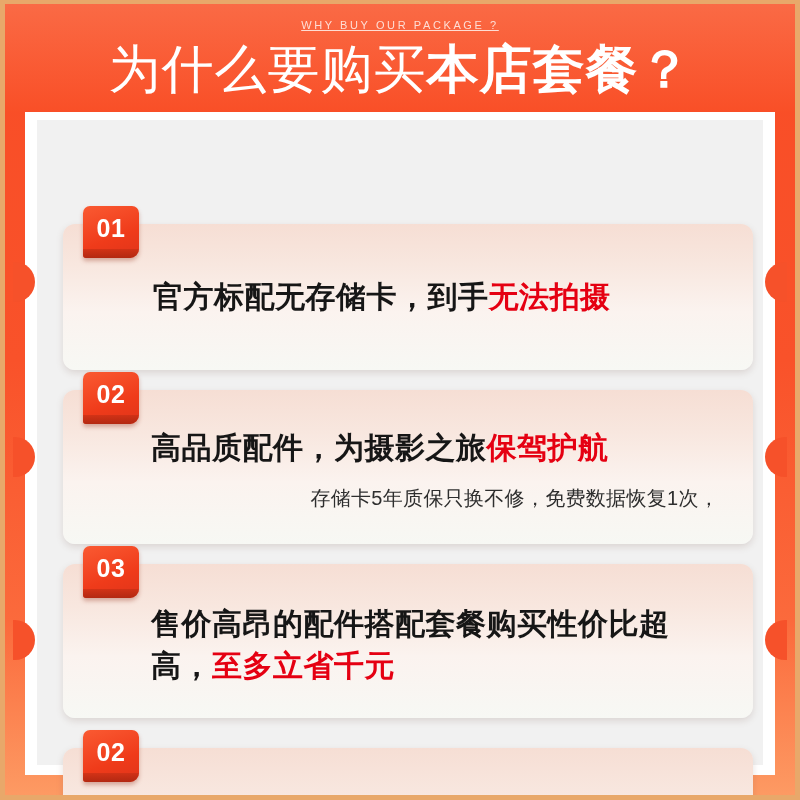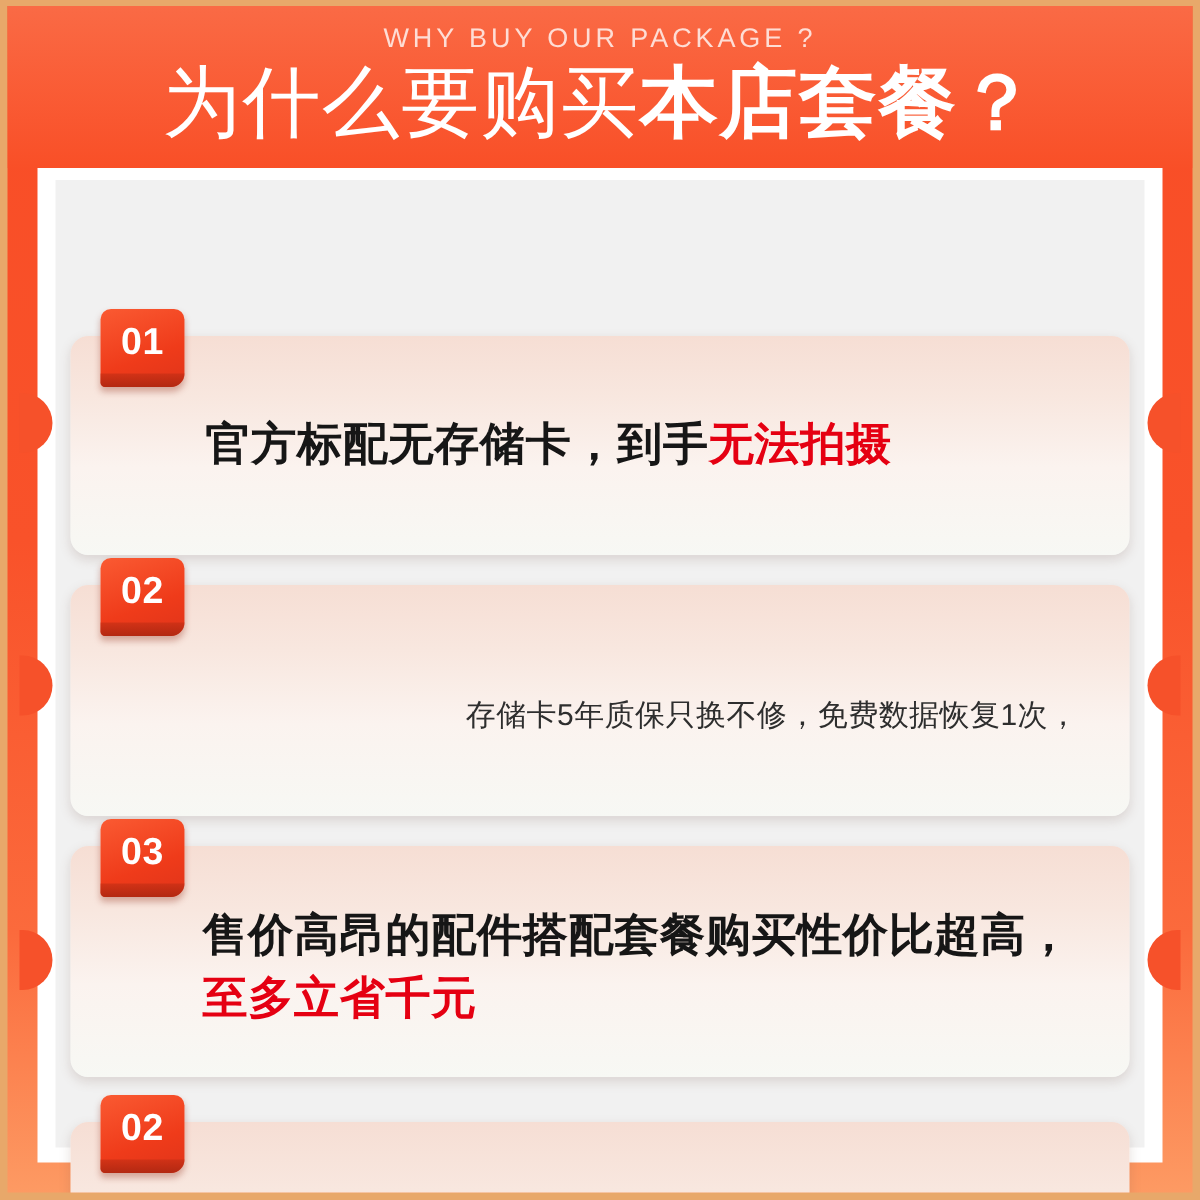--- a/index.html
+++ b/index.html
@@ -36,26 +36,27 @@
   
   .header {
     position: absolute;
     left: 0; top: 0; right: 0;
     height: 108px;
     text-align: center;
     background: linear-gradient(180deg, #fa6a45 0%, #f94f27 100%);
   }
   .eyebrow {
     margin-top: 10px;
-    font-size: 18px;
+    font-size: 11px;
     letter-spacing: 2.6px;
     color: rgba(255,255,255,0.78);
     font-weight: 400;
     line-height: 22px;
     white-space: nowrap;
+    text-decoration: underline;
   }
   .headline {
     margin-top: 2px;
     font-size: 52px;
     line-height: 62px;
     color: #ffffff;
     white-space: nowrap;
     letter-spacing: 1px;
   }
   .headline .thin   { font-weight: 300; }
@@ -94,21 +95,21 @@
 
   
   .cards {
     position: absolute;
     left: 34px; right: 34px; top: 112px; bottom: 22px;
     z-index: 5;
   }
 
   .card {
     position: absolute;
-    left: 0; right: 0;
+    left: 16px; right: 0;
     background: linear-gradient(180deg,
                 #f6ded4 0%,
                 #f8e7df 28%,
                 #fbf3ef 60%,
                 #f7f8f4 100%);
     border-radius: 12px;
     box-shadow: 0 3px 7px rgba(120,90,80,0.18);
     padding-left: 23px;
   }
 
@@ -211,20 +212,23 @@
           <div class="card-body">
             <div class="lead">
               <span>官方标配无存储卡，到手</span><span class="hot">无法拍摄</span>
             </div>
           </div>
         </div>
 
         <div class="card card-2">
           <div class="badge">02</div>
           <div class="card-body">
+            <div class="lead">
+              <span>高品质配件，为摄影之旅</span><span class="hot">保驾护航</span>
+            </div>
             <div class="sub">
               <div>存储卡5年质保只换不修，免费数据恢复1次，</div>
             </div>
           </div>
         </div>
 
         <div class="card card-3">
           <div class="badge">03</div>
           <div class="card-body">
             <div class="lead">

